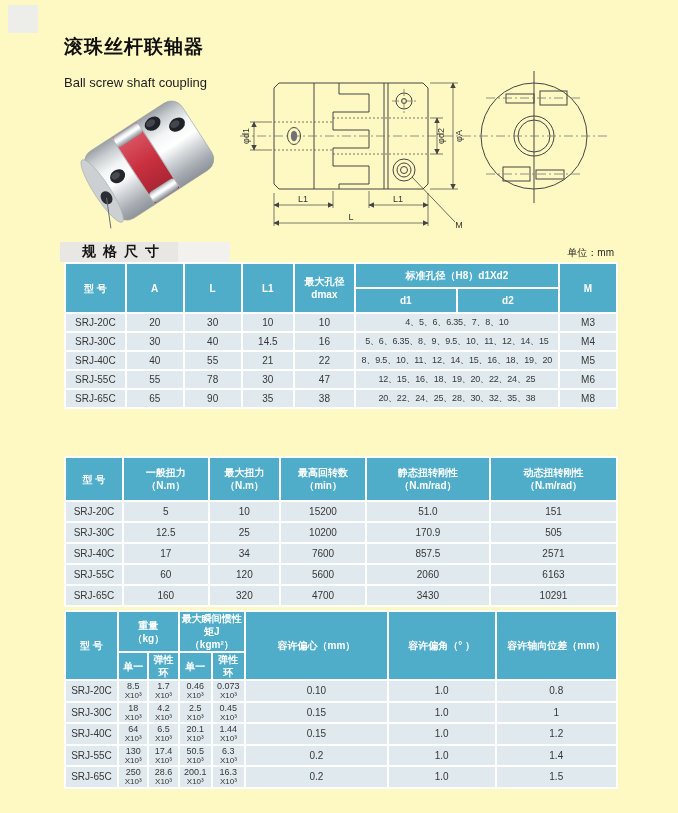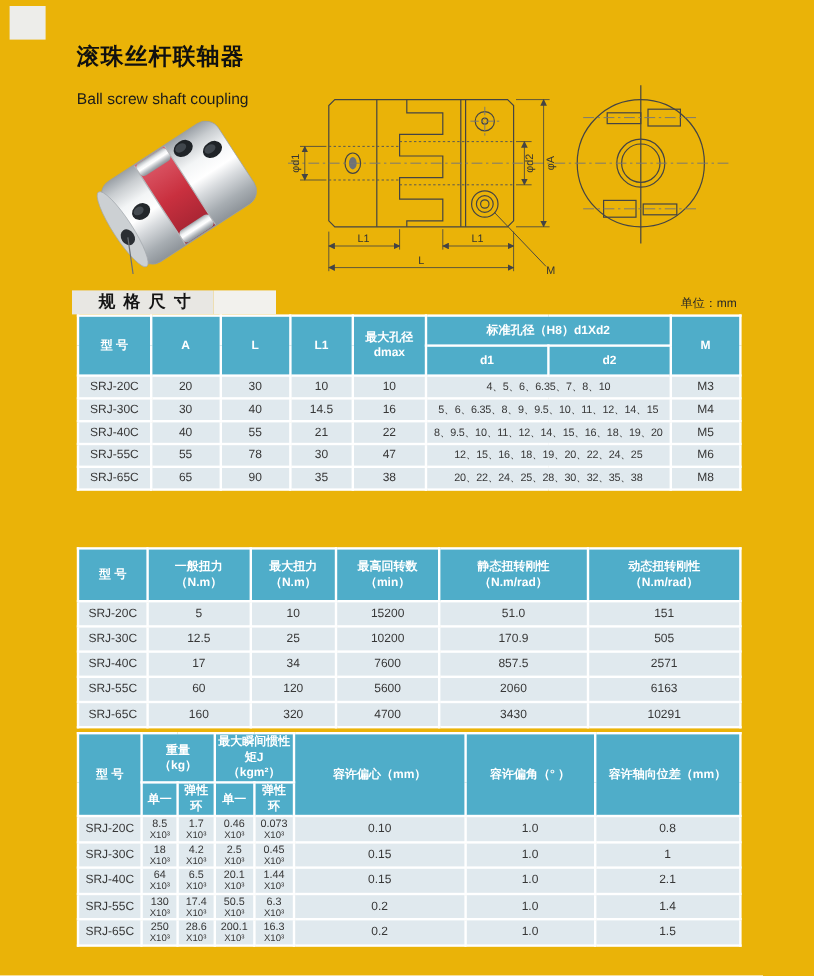--- a/index.html
+++ b/index.html
@@ -1,16 +1,16 @@
 <!DOCTYPE html>
 <html><head>
 <meta charset="utf-8">
 <style>
   html,body{margin:0;padding:0;background:#fff;}
-  .page{position:relative;width:678px;height:813px;background:#eab308;overflow:hidden;
+  .page{position:relative;width:678px;height:813px;background:#fef9c3;overflow:hidden;
         font-family:"Liberation Sans","DejaVu Sans",sans-serif;color:#222;}
   .corner-box{position:absolute;left:8px;top:5px;width:30px;height:28px;background:#ededea;}
   .title-zh{position:absolute;left:64px;top:34px;font-size:19px;font-weight:bold;color:#101010;letter-spacing:1px;}
   .title-en{position:absolute;left:64px;top:75px;font-size:13px;color:#1c1c1c;}
 
   svg.fig{position:absolute;}
   .photo{left:66px;top:84px;}
   .side{left:236px;top:74px;}
   .front{left:460px;top:68px;}
 
@@ -407,21 +407,21 @@
           <td class="dual">
             <div>20.1</div>
             <div class="sub">X10³</div>
           </td>
           <td class="dual">
             <div>1.44</div>
             <div class="sub">X10³</div>
           </td>
           <td>0.15</td>
           <td>1.0</td>
-          <td>2.1</td>
+          <td>1.2</td>
         </tr>
         <tr>
           <td>SRJ-55C</td>
           <td class="dual">
             <div>130</div>
             <div class="sub">X10³</div>
           </td>
           <td class="dual">
             <div>17.4</div>
             <div class="sub">X10³</div>

